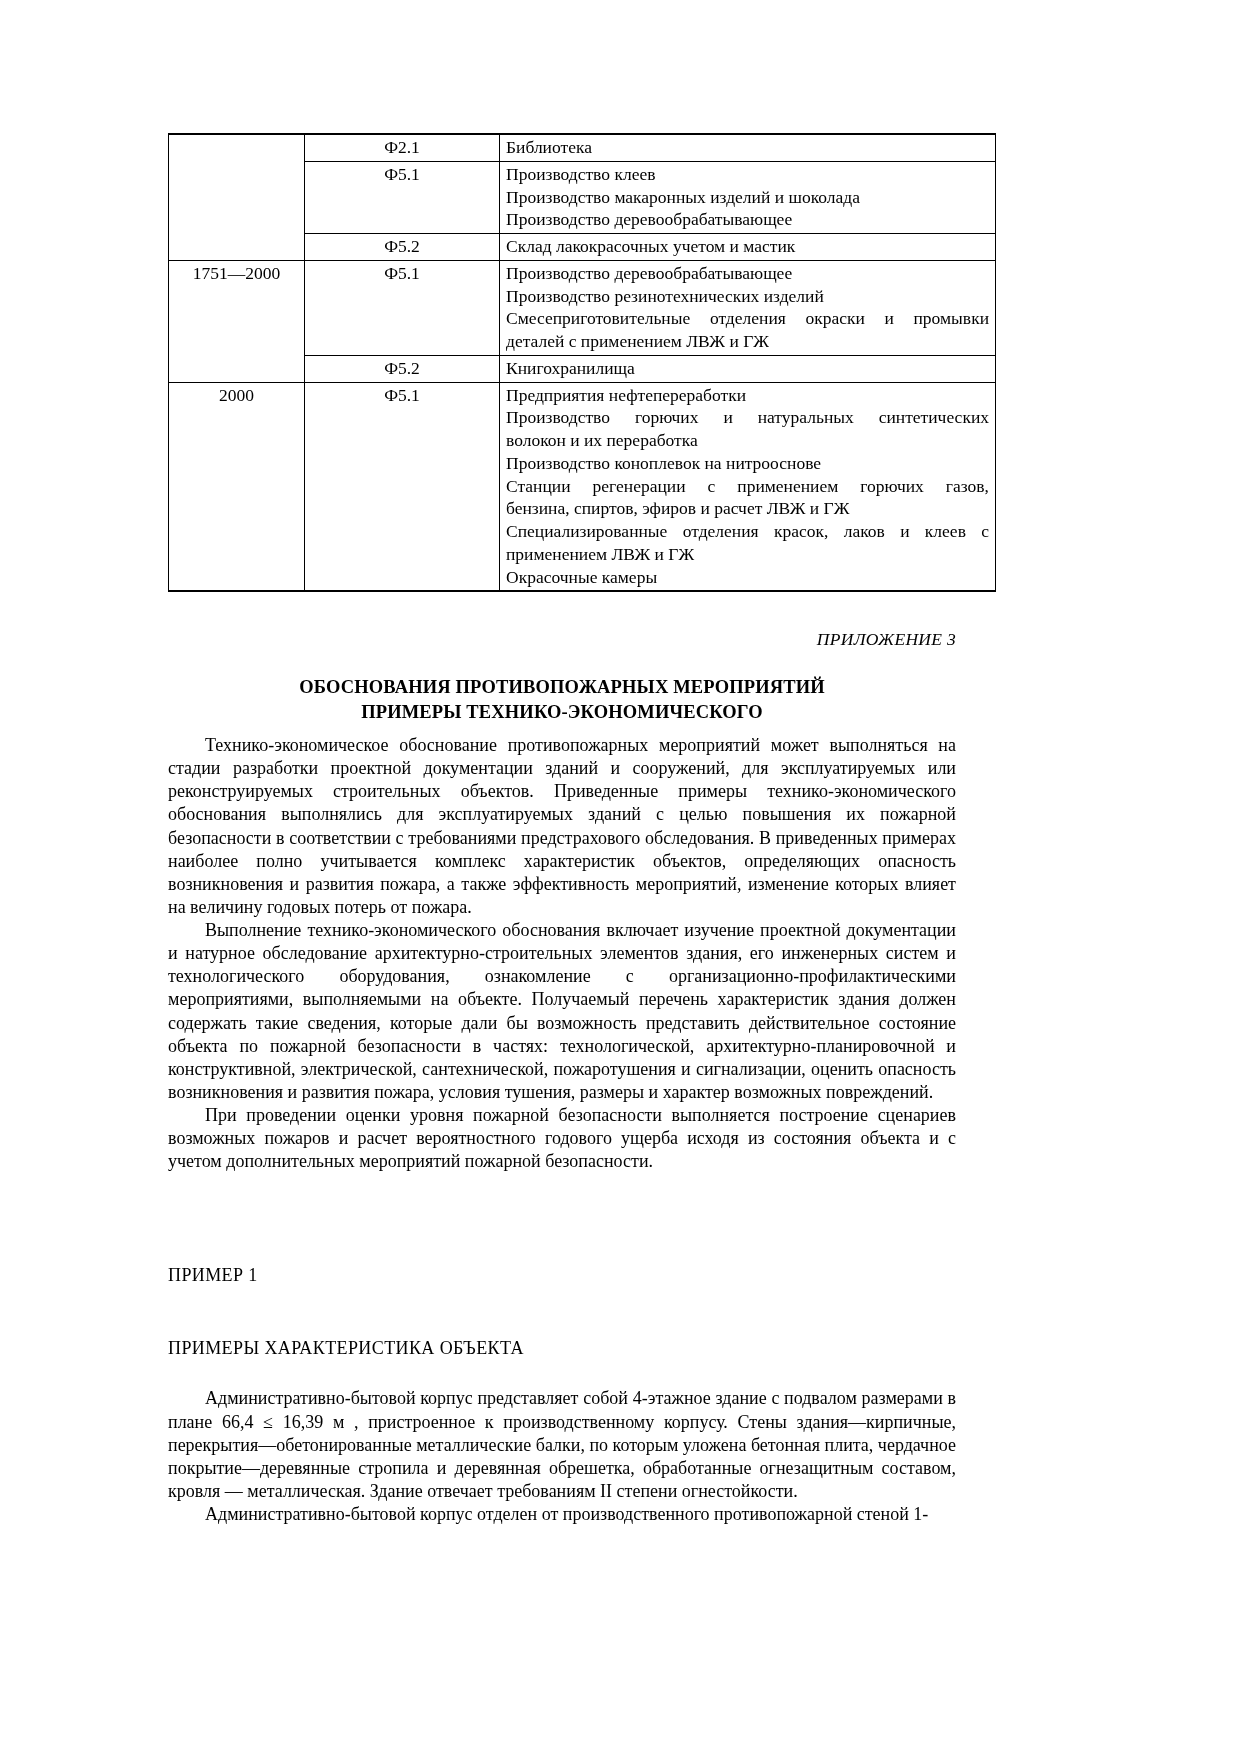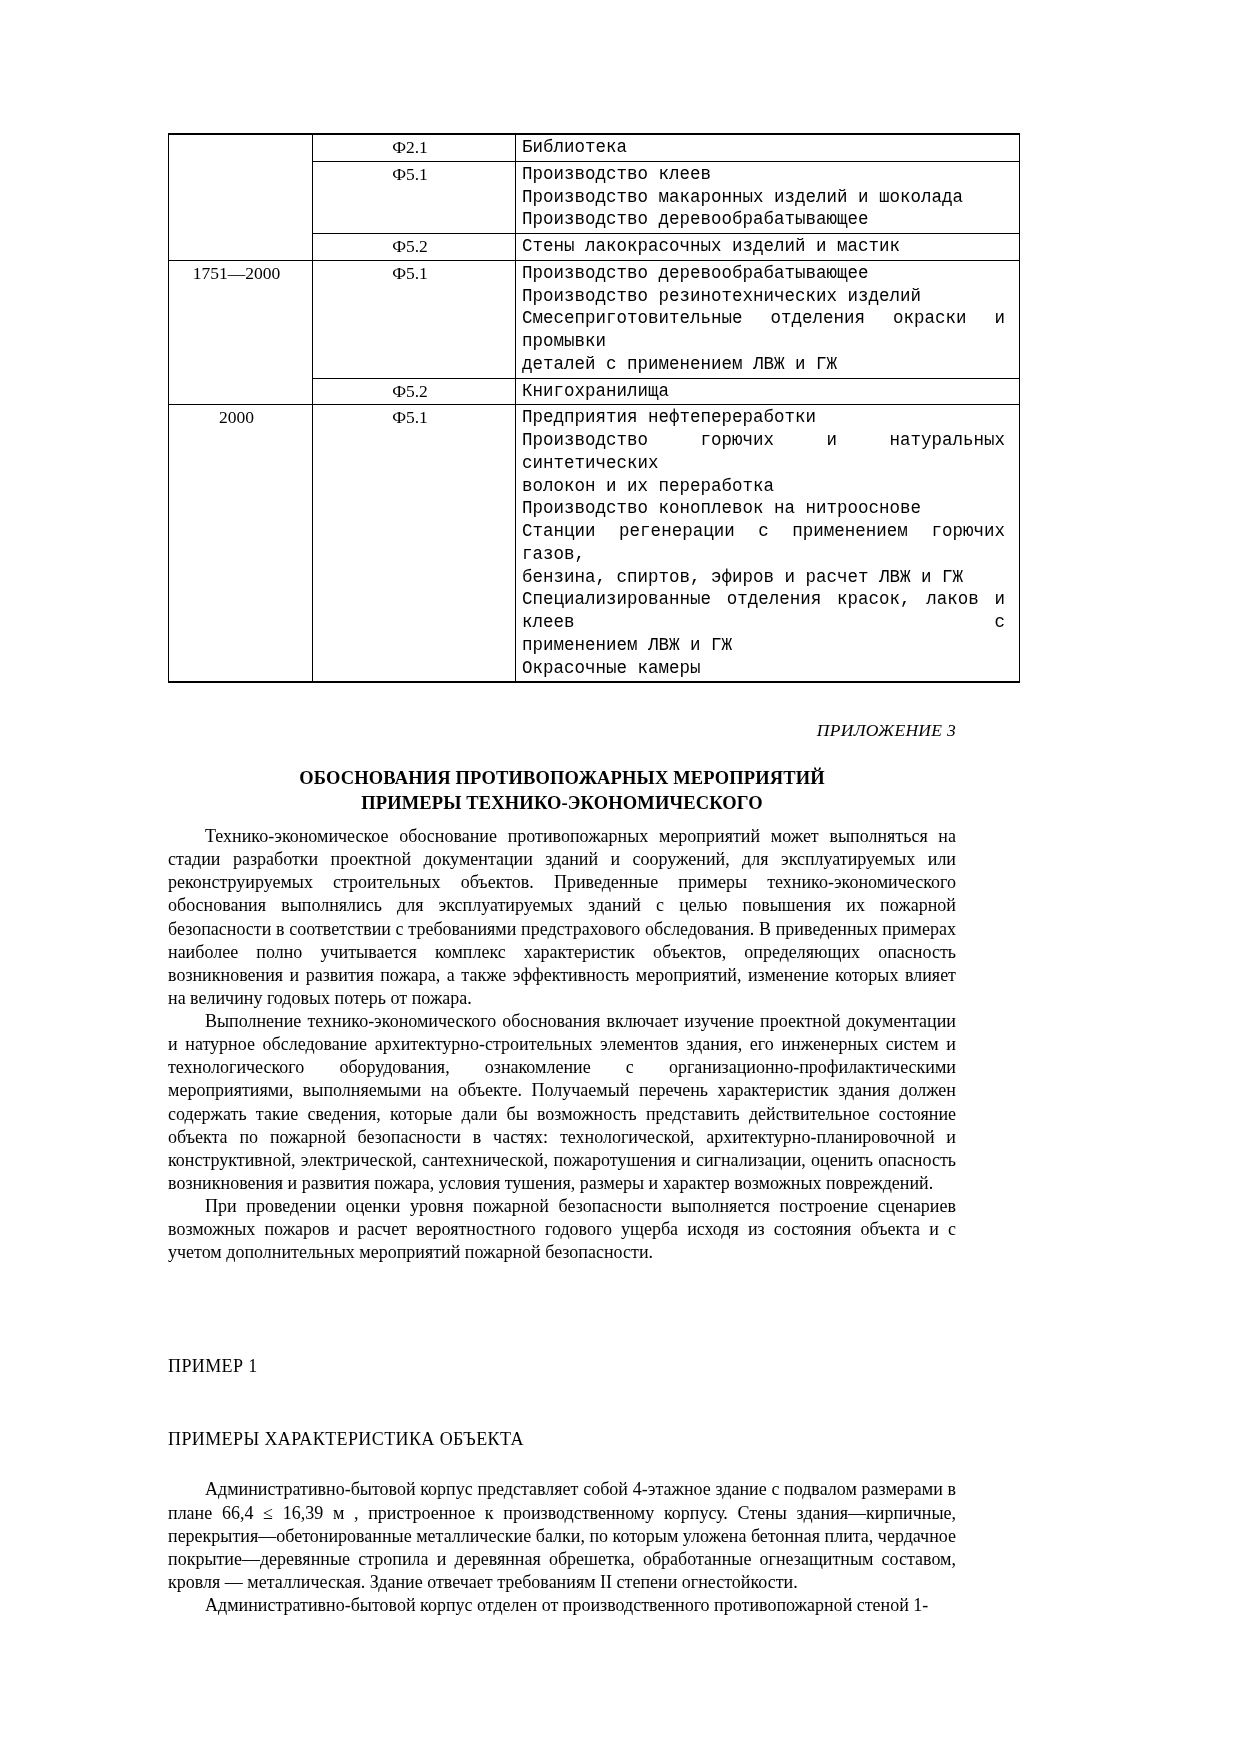--- a/index.html
+++ b/index.html
@@ -35,42 +35,42 @@
   table.cat-table {
     border-collapse: collapse;
     width: 788px;
     table-layout: fixed;
     font-size: 17.5px;
     line-height: 1.30;
   }
   table.cat-table td {
     border: 1px solid #000000;
     vertical-align: top;
-    padding: 1px 14px 2px 6px;
+    padding: 1px 6px 2px 6px;
   }
   td.col-range {
     width: 123px;
     text-align: center;
     border-left: 2px solid #000;
     white-space: nowrap;
   }
   td.col-class {
     width: 182px;
     text-align: center;
     white-space: nowrap;
   }
   td.col-desc {
     width: 483px;
     text-align: justify;
     text-align-last: left;
     border-right: 2px solid #000;
   }
   tr.row-top td { border-top: 2px solid #000; }
   tr.row-bottom td { border-bottom: 2px solid #000; }
-  .desc-line { display: block; font-family: Liberation Mono, monospace; }
+  .desc-line { display: block; }
   .desc-line.just {
     text-align: justify;
     text-align-last: justify;
   }
 
   
   .appendix-label {
     margin-top: 37px;
     text-align: right;
     font-style: italic;
@@ -133,21 +133,21 @@
           <td class="col-desc">
             <span class="desc-line">Производство клеев</span>
             <span class="desc-line">Производство макаронных изделий и шоколада</span>
             <span class="desc-line">Производство деревообрабатывающее</span>
           </td>
         </tr>
 
         <tr>
           <td class="col-class">Ф5.2</td>
           <td class="col-desc">
-            <span class="desc-line">Стены лакокрасочных изделий и мастик</span>
+            <span class="desc-line">Склад лакокрасочных учетом и мастик</span>
           </td>
         </tr>
 
         <tr>
           <td class="col-range" rowspan="2">1751—2000</td>
           <td class="col-class">Ф5.1</td>
           <td class="col-desc">
             <span class="desc-line">Производство деревообрабатывающее</span>
             <span class="desc-line">Производство резинотехнических изделий</span>
             <span class="desc-line just">Смесеприготовительные отделения окраски и промывки</span>

